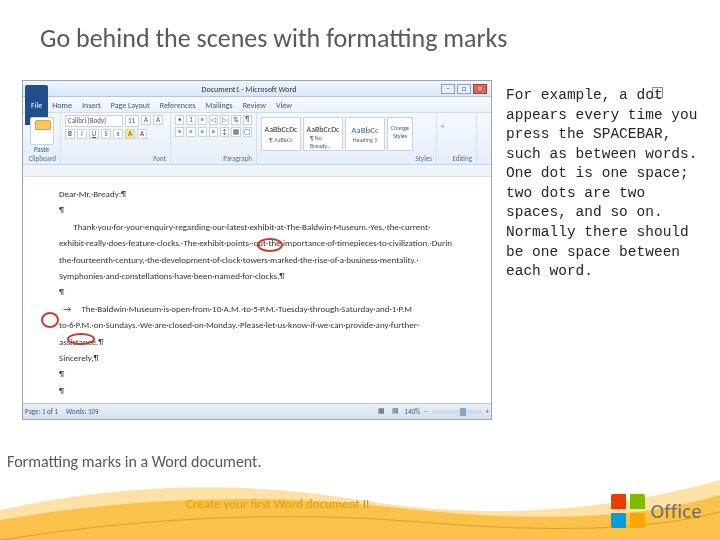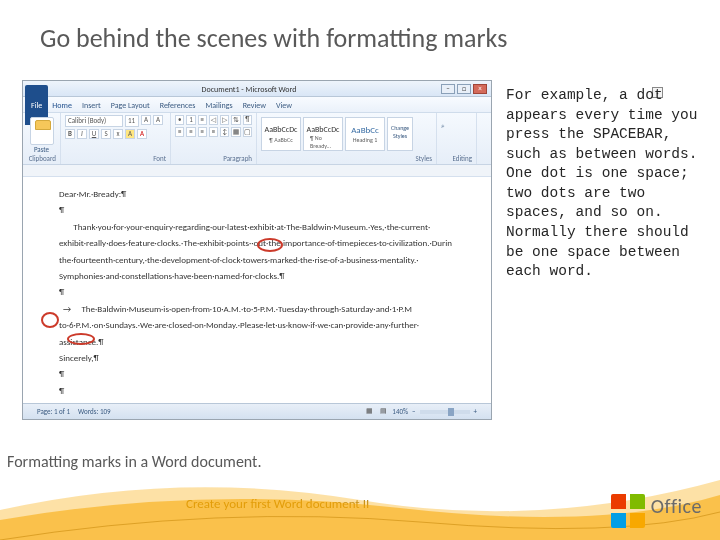--- a/index.html
+++ b/index.html
@@ -27,29 +27,29 @@
   .style-card { width:40px; height:34px; border:1px solid #c7d4e4; background:#fff; margin:2px 2px 0 0; display:inline-flex; flex-direction:column; align-items:center; justify-content:space-between; padding:6px; }
   .style-preview { font-size:8px; color:#333; }
   .style-name { font-size:6px; color:#666; }
   .ruler { height:12px; background:#f0f4f9; border-bottom:1px solid #d5e0ee; }
   .doc-area { background:#fff; padding:10px 20px 8px 36px; font-size:9px; color:#333; line-height:1.6; height:226px; overflow:hidden; position:relative; }
   .doc-area p { margin-bottom:2px; }
   .red-oval { position:absolute; border:2px solid #cc3a2a; border-radius:50%; }
   .oval1 { top:61px; left:234px; width:26px; height:14px; }
   .oval2 { top:135px; left:18px; width:18px; height:16px; }
   .oval3 { top:156px; left:44px; width:28px; height:12px; }
-  .statusbar { height:16px; background:linear-gradient(#e8eff8,#d4e1f0); border-top:1px solid #b8c7d8; display:flex; align-items:center; justify-content:space-between; padding:0 14px; font-size:7px; color:#3a5a80; }
+  .statusbar { height:16px; background:linear-gradient(#e8eff8,#d4e1f0); border-top:1px solid #b8c7d8; display:flex; align-items:center; justify-content:space-between; padding:0 2px; font-size:7px; color:#3a5a80; }
   .status-left { display:flex; gap:8px; }
   .status-right { display:flex; gap:4px; align-items:center; }
   .zoom-track { width:50px; height:4px; background:#cfdceb; position:relative; }
   .zoom-thumb { position:absolute; top:-2px; left:28px; width:6px; height:8px; background:#89a4c4; }
   .body-text { position:absolute; top:86px; left:506px; width:196px; font-size:14.5px; line-height:1.35; color:#262626;font-family:Liberation Mono, monospace; }
   .caption { position:absolute; top:452px; left:7px; font-size:16px; color:#595959; }
   .footer { position:absolute; top:496px; left:186px; font-size:13px; color:#b08420; }
-  .office-logo { position:absolute; bottom:12px; right:18px; display:flex; gap:6px; }
+  .office-logo { position:absolute; bottom:12px; right:18px; display:flex; align-items:center; gap:6px; }
   .quad { width:34px; height:34px; position:relative; }
   .q { position:absolute; width:15px; height:15px; }
   .q1 { top:0; left:0; background:#eb3c00; border-radius:2px 0 0 0; }
   .q2 { top:0; right:0; background:#80bb00; border-radius:0 2px 0 0; }
   .q3 { bottom:0; left:0; background:#009ee5; border-radius:0 0 0 2px; }
   .q4 { bottom:0; right:0; background:#f8a800; border-radius:0 0 2px 0; }
   .office-word { font-size:20px; color:#6b6b6b; letter-spacing:0.5px; }
   .swoosh { position:absolute; bottom:0; left:0; width:720px; height:90px; pointer-events:none; }
   .dot-icon { position:absolute; top:87px; left:652px; width:11px; height:11px; border:1px solid #888; background:#f4f4f4; display:flex; align-items:center; justify-content:center; font-size:10px; color:#333; }
 </style>

